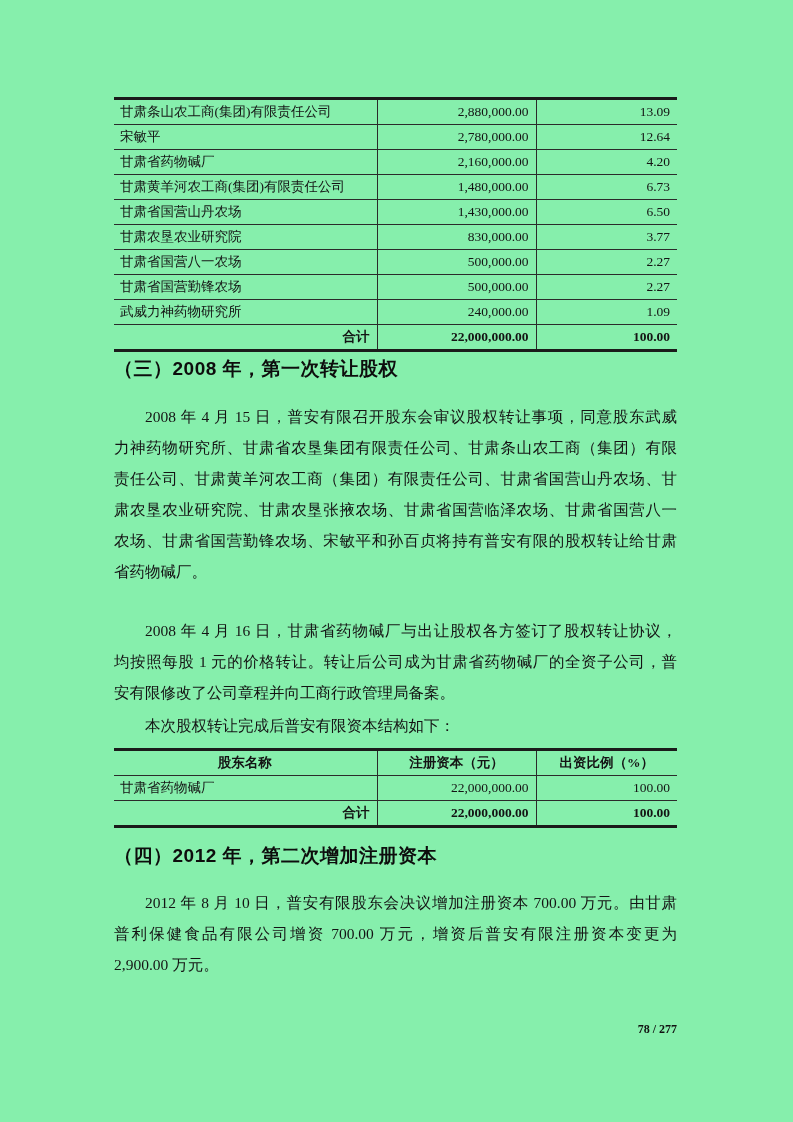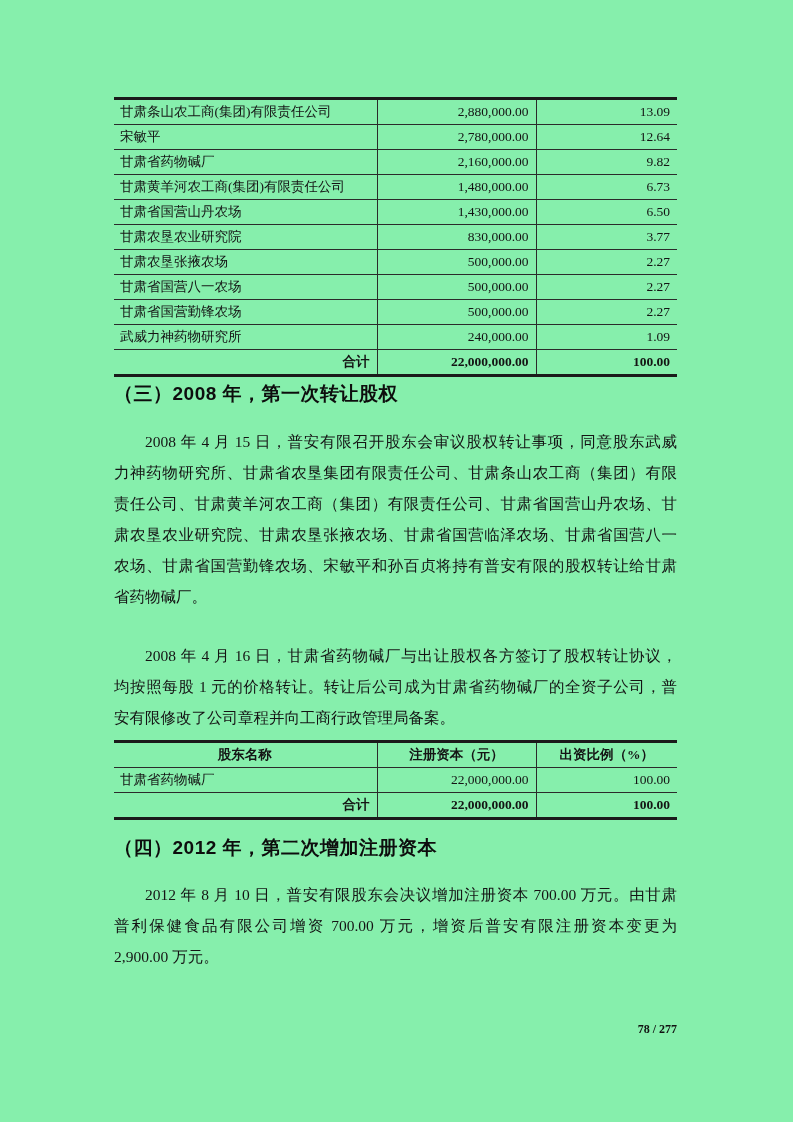--- a/index.html
+++ b/index.html
@@ -68,41 +68,36 @@
           <td class="c3">13.09</td>
         </tr>
         <tr>
           <td class="c1">宋敏平</td>
           <td class="c2">2,780,000.00</td>
           <td class="c3">12.64</td>
         </tr>
         <tr>
           <td class="c1">甘肃省药物碱厂</td>
           <td class="c2">2,160,000.00</td>
-          <td class="c3">9.82</td>
+          <td class="c3">4.20</td>
         </tr>
         <tr>
           <td class="c1">甘肃黄羊河农工商(集团)有限责任公司</td>
           <td class="c2">1,480,000.00</td>
           <td class="c3">6.73</td>
         </tr>
         <tr>
           <td class="c1">甘肃省国营山丹农场</td>
           <td class="c2">1,430,000.00</td>
           <td class="c3">6.50</td>
         </tr>
         <tr>
           <td class="c1">甘肃农垦农业研究院</td>
           <td class="c2">830,000.00</td>
           <td class="c3">3.77</td>
-        </tr>
-        <tr>
-          <td class="c1">甘肃农垦张掖农场</td>
-          <td class="c2">500,000.00</td>
-          <td class="c3">2.27</td>
         </tr>
         <tr>
           <td class="c1">甘肃省国营八一农场</td>
           <td class="c2">500,000.00</td>
           <td class="c3">2.27</td>
         </tr>
         <tr>
           <td class="c1">甘肃省国营勤锋农场</td>
           <td class="c2">500,000.00</td>
           <td class="c3">2.27</td>
@@ -130,20 +125,23 @@
       <div class="line">农场、甘肃省国营勤锋农场、宋敏平和孙百贞将持有普安有限的股权转让给甘肃</div>
       <div class="line last">省药物碱厂。</div>
     </div>
 
     <div class="para" id="para2">
       <div class="line indent">2008 年 4 月 16 日，甘肃省药物碱厂与出让股权各方签订了股权转让协议，</div>
       <div class="line">均按照每股 1 元的价格转让。转让后公司成为甘肃省药物碱厂的全资子公司，普</div>
       <div class="line last">安有限修改了公司章程并向工商行政管理局备案。</div>
     </div>
 
+    <div class="para" id="para3">
+      <div class="line last indent">本次股权转让完成后普安有限资本结构如下：</div>
+    </div>
 
     <table class="tbl" id="table2">
       <colgroup>
           <col style="width:263px">
           <col style="width:159px">
           <col style="width:141px">
         </colgroup>
       <tbody>
         <tr class="hdr">
           <td class="c1">股东名称</td>

